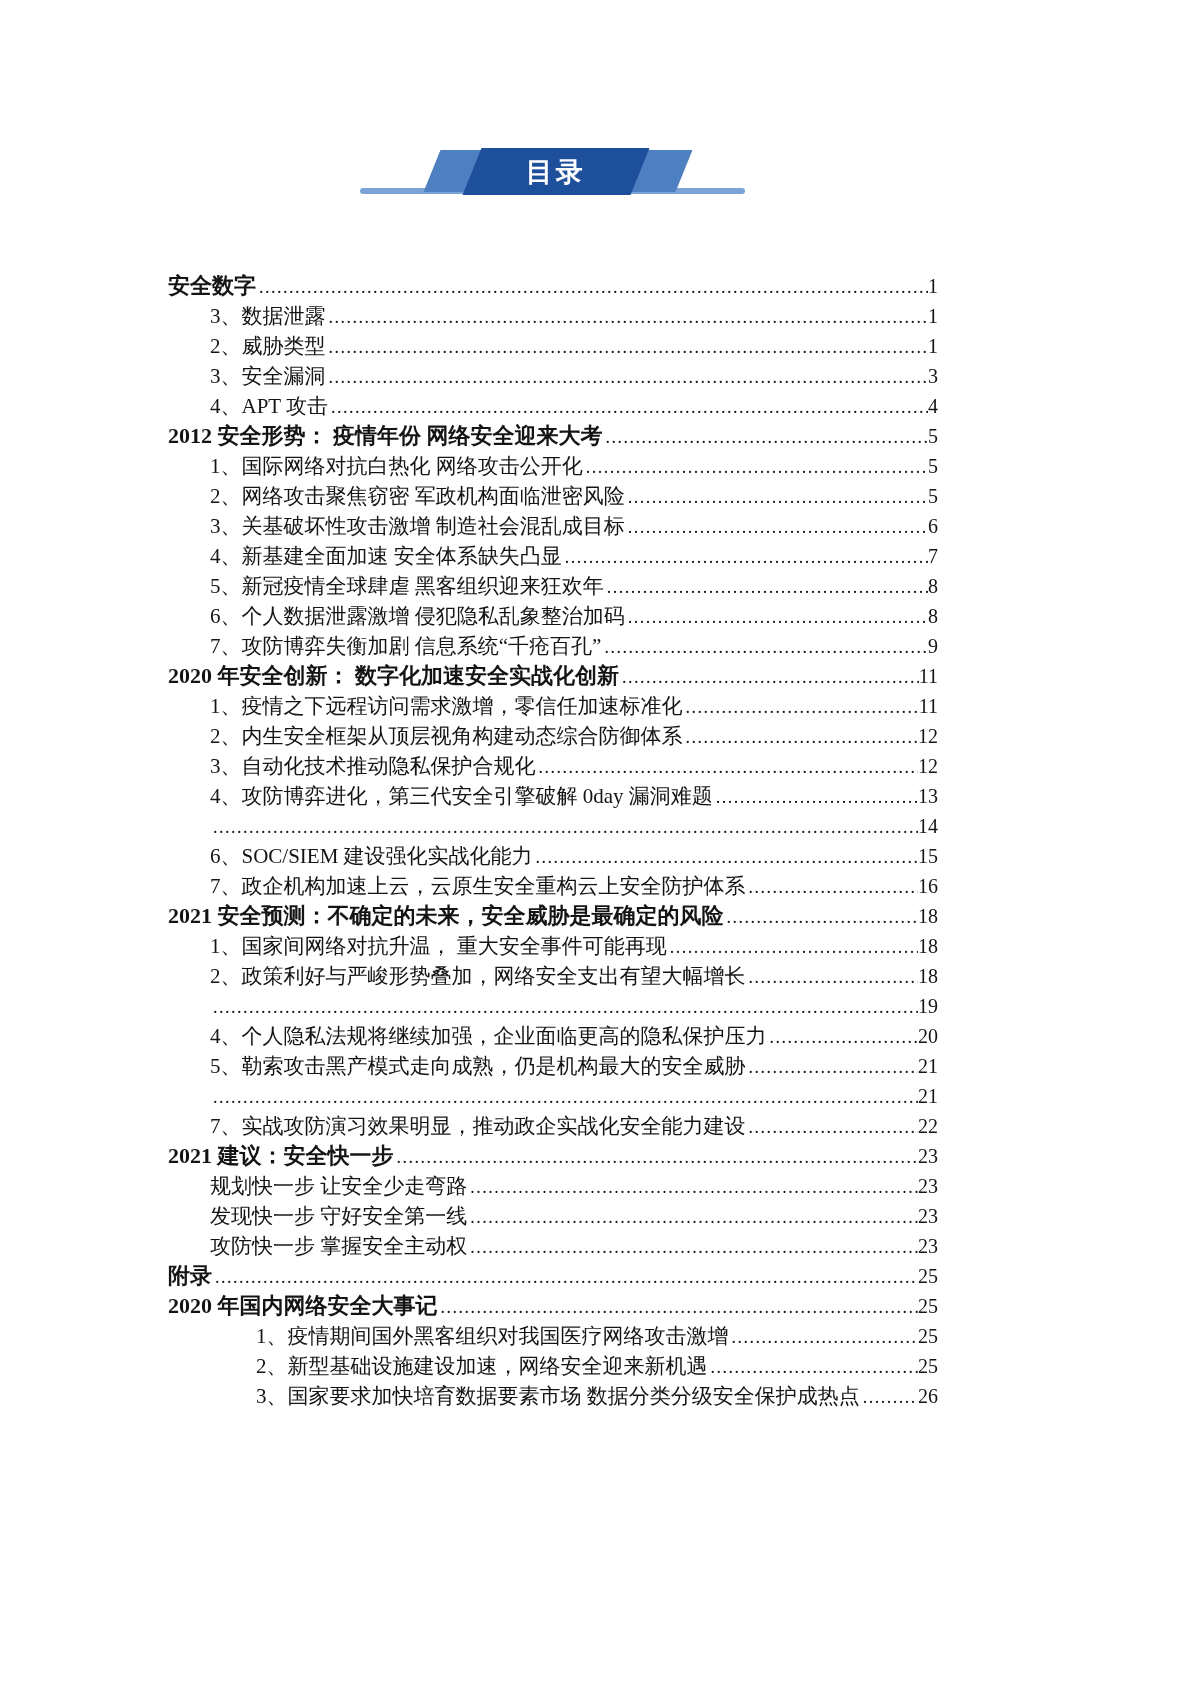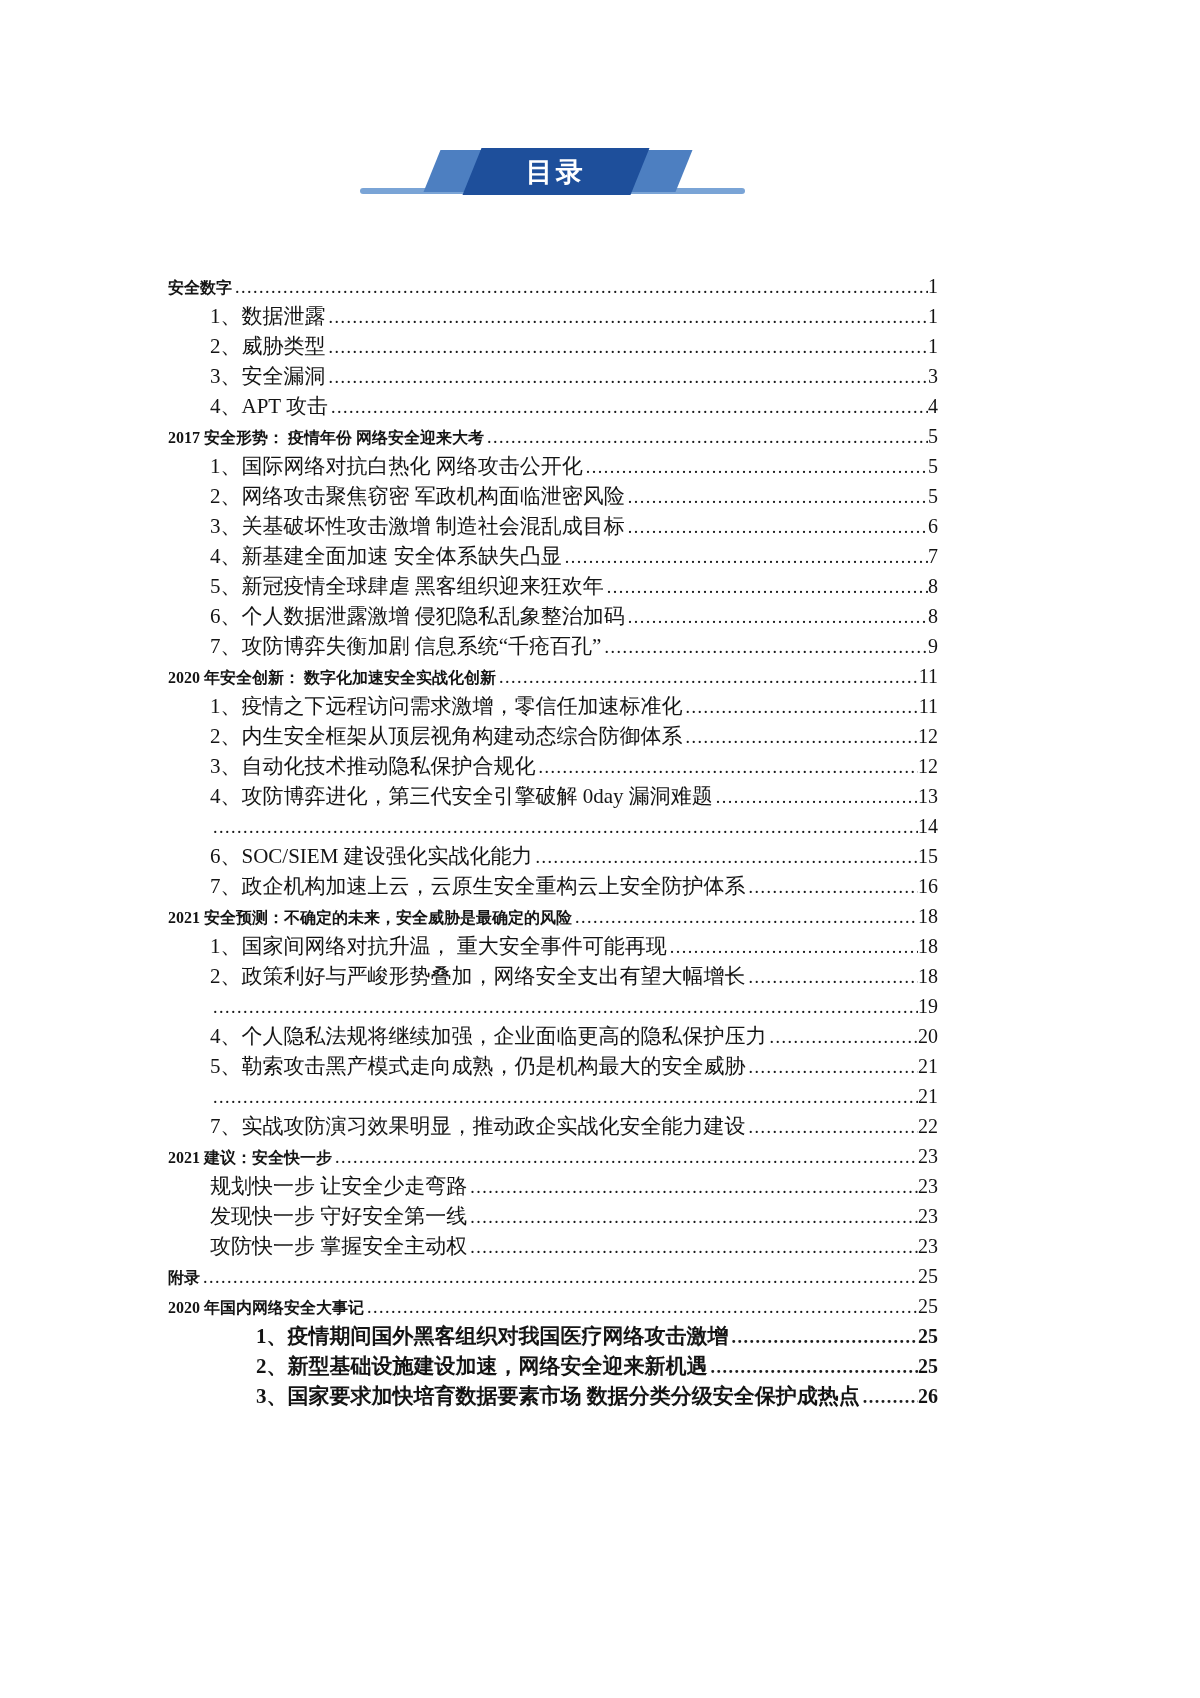--- a/index.html
+++ b/index.html
@@ -63,23 +63,23 @@
     left: 168px; top: 271px;
     width: 770px;
   }
   .toc-row {
     display: flex;
     align-items: baseline;
     height: 30px;
     font-size: 21px;
     line-height: 30px;
   }
-  .toc-row.bold .toc-label { font-weight: bold; font-size: 16px; }
+  .toc-row.bold .toc-label { font-weight: bold; font-size: 22px; }
   .toc-row.level-2 { padding-left: 42px; }
-  .toc-row.level-3 { padding-left: 88px; font-weight: bold; }
+  .toc-row.level-3 { padding-left: 88px; }
   .toc-row.gap { }
   .toc-label { white-space: nowrap; }
   .dots {
     flex: 1;
     overflow: hidden;
     white-space: nowrap;
     font-size: 18px;
     letter-spacing: 1.5px;
     padding: 0 3px;
     color: #1a1a1a;
@@ -103,41 +103,41 @@
     </div>
   </div>
 
   <div class="toc">
       <div class="toc-row level-1 bold">
         <span class="toc-label">安全数字</span>
         <span class="dots">............................................................................................................................................................................................................................................................................................................</span>
         <span class="toc-page">1</span>
       </div>
       <div class="toc-row level-2">
-        <span class="toc-label">1、数据泄露</span>
+        <span class="toc-label">3、数据泄露</span>
         <span class="dots">............................................................................................................................................................................................................................................................................................................</span>
         <span class="toc-page">1</span>
       </div>
       <div class="toc-row level-2">
         <span class="toc-label">2、威胁类型</span>
         <span class="dots">............................................................................................................................................................................................................................................................................................................</span>
         <span class="toc-page">1</span>
       </div>
       <div class="toc-row level-2">
         <span class="toc-label">3、安全漏洞</span>
         <span class="dots">............................................................................................................................................................................................................................................................................................................</span>
         <span class="toc-page">3</span>
       </div>
       <div class="toc-row level-2">
         <span class="toc-label">4、APT 攻击</span>
         <span class="dots">............................................................................................................................................................................................................................................................................................................</span>
         <span class="toc-page">4</span>
       </div>
       <div class="toc-row level-1 bold">
-        <span class="toc-label">2017 安全形势： 疫情年份 网络安全迎来大考</span>
+        <span class="toc-label">2012 安全形势： 疫情年份 网络安全迎来大考</span>
         <span class="dots">............................................................................................................................................................................................................................................................................................................</span>
         <span class="toc-page">5</span>
       </div>
       <div class="toc-row level-2">
         <span class="toc-label">1、国际网络对抗白热化  网络攻击公开化</span>
         <span class="dots">............................................................................................................................................................................................................................................................................................................</span>
         <span class="toc-page">5</span>
       </div>
       <div class="toc-row level-2">
         <span class="toc-label">2、网络攻击聚焦窃密  军政机构面临泄密风险</span>

